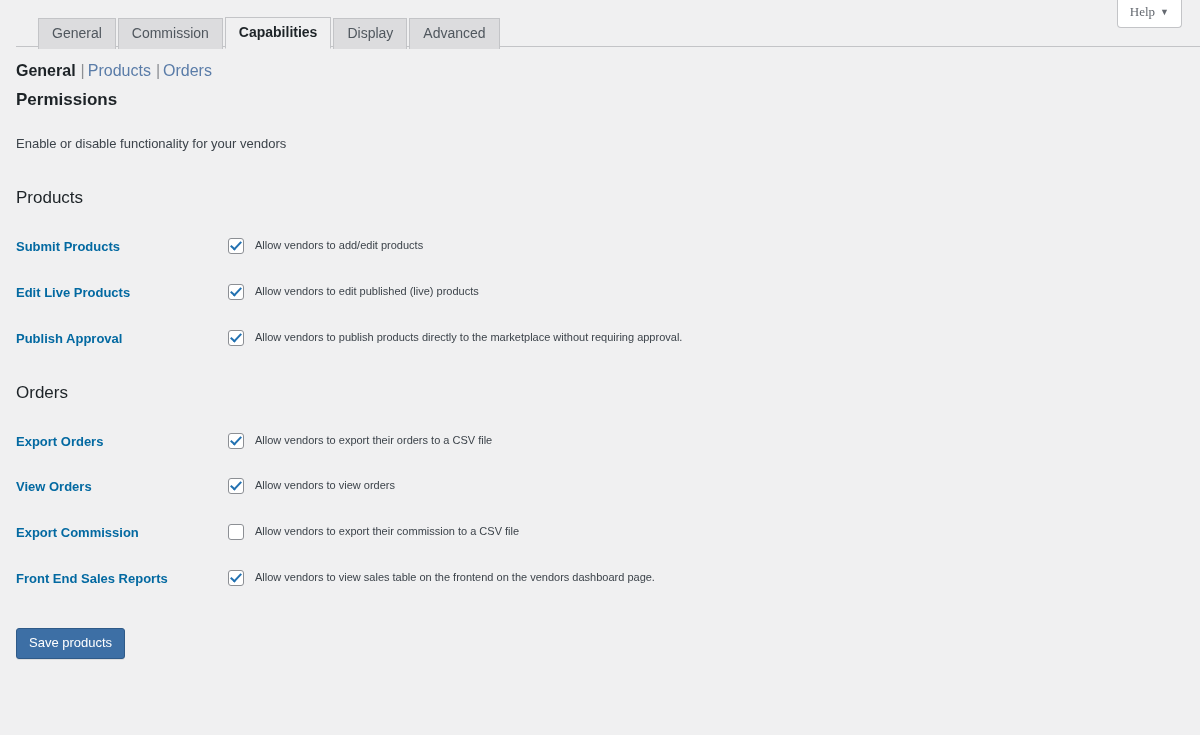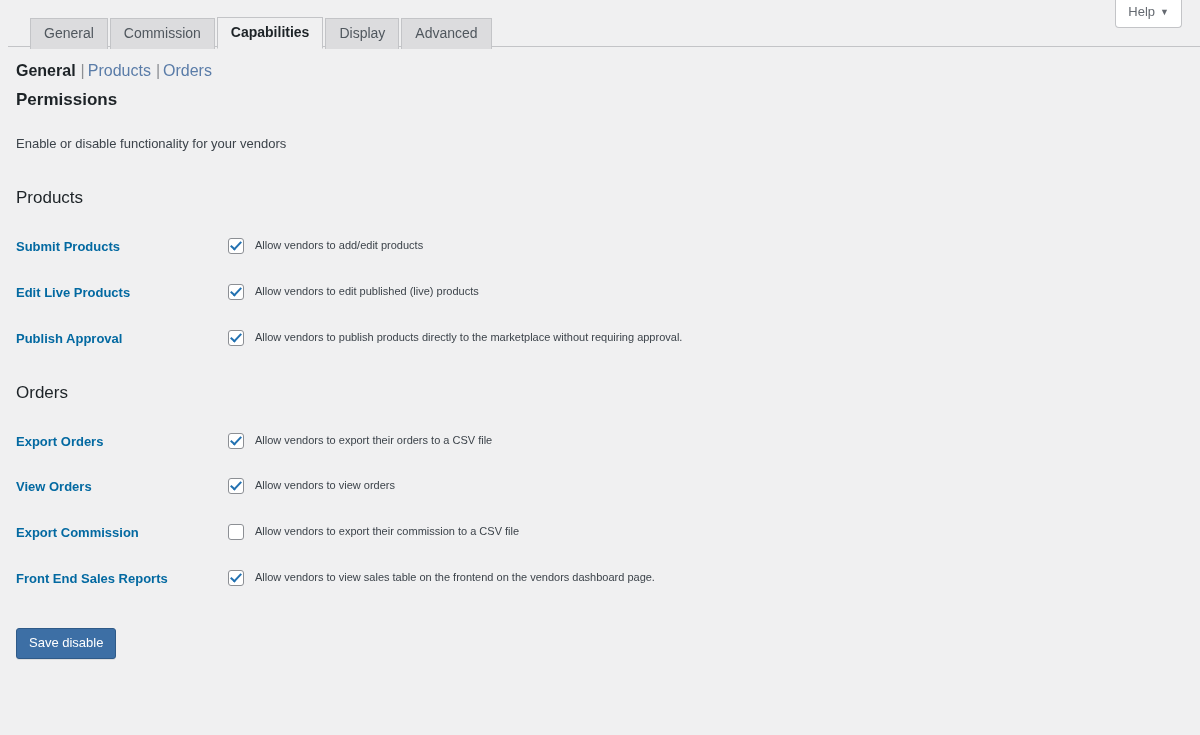--- a/index.html
+++ b/index.html
@@ -31,34 +31,35 @@
     border: 1px solid #c3c4c7;
     border-top: none;
     border-radius: 0 0 4px 4px;
     padding: 4px 12px 6px 12px;
     font-size: 13px;
     line-height: 1.3;
     color: #646970;
     cursor: pointer;
     box-shadow: 0 0 0 transparent;
     white-space: nowrap;
+    font-family: Liberation Serif, serif;
   }
   .help-button .caret {
     font-size: 9px;
     margin-left: 5px;
     position: relative;
     top: -1px;
     color: #646970;
   }
 
   
   .tab-strip {
     position: absolute;
     top: 16px;
-    left: 8px;
+    left: 16px;
     right: 0;
     height: 31px;
     padding-left: 22px;
     box-sizing: border-box;
     border-bottom: 1px solid #c3c4c7;
     font-size: 0;
   }
   .nav-tab {
     display: inline-block;
     vertical-align: bottom;
@@ -270,15 +271,15 @@
       </div>
       <div class="field-row">
         <div class="field-label">Front End Sales Reports</div>
         <div class="field-control">
           <span class="cb checked" role="checkbox" aria-checked="true"></span>
           <span class="cb-text">Allow vendors to view sales table on the frontend on the vendors dashboard page.</span>
         </div>
       </div>
     </div>
   <div class="save-wrap">
-    <button class="save-button" type="button">Save disable</button>
+    <button class="save-button" type="button">Save products</button>
   </div>
 </main>
 
 </body></html>

